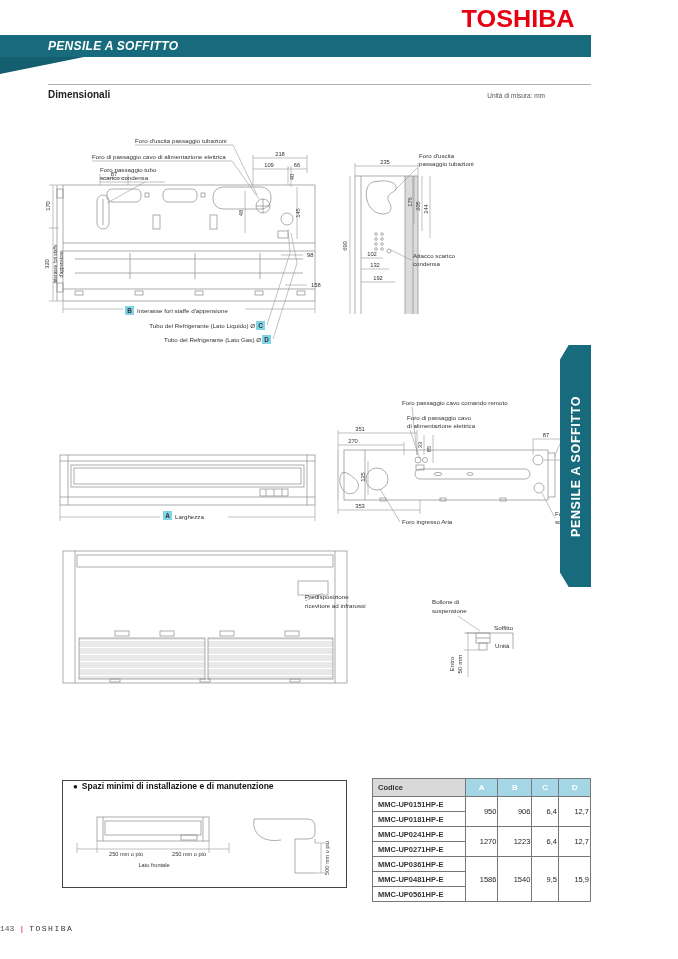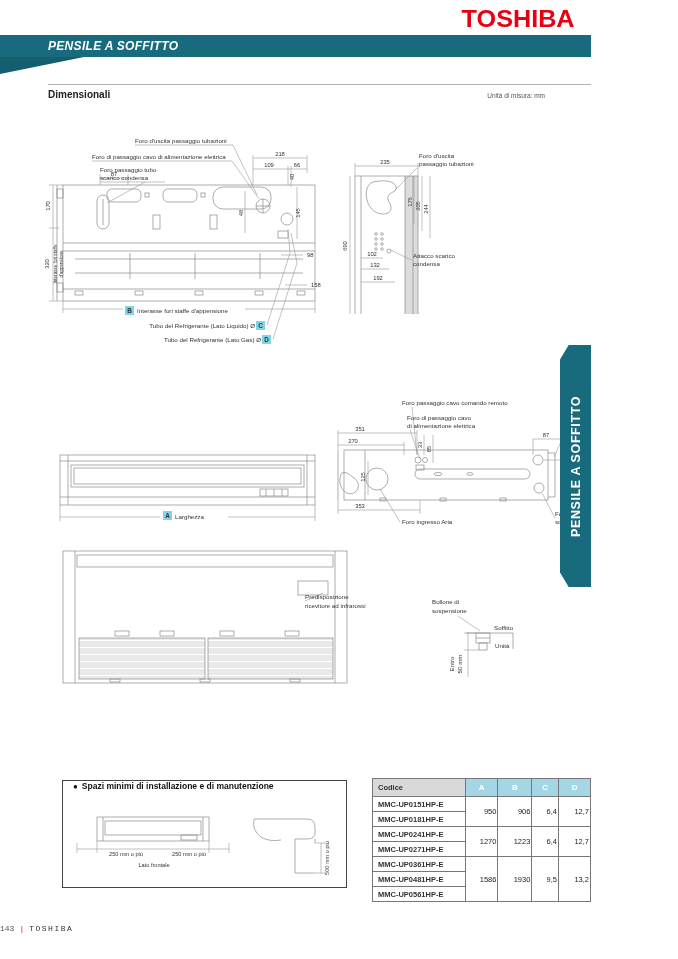--- a/index.html
+++ b/index.html
@@ -426,23 +426,23 @@
       <td class="val" rowspan="2">1223</td>
       <td class="val" rowspan="2">6,4</td>
       <td class="val" rowspan="2">12,7</td>
     </tr>
     <tr>
       <td class="code">MMC-UP0271HP-E</td>
     </tr>
     <tr>
       <td class="code">MMC-UP0361HP-E</td>
       <td class="val" rowspan="3">1586</td>
-      <td class="val" rowspan="3">1930</td>
+      <td class="val" rowspan="3">1540</td>
       <td class="val" rowspan="3">9,5</td>
-      <td class="val" rowspan="3">13,2</td>
+      <td class="val" rowspan="3">15,9</td>
     </tr>
     <tr>
       <td class="code">MMC-UP0481HP-E</td>
     </tr>
     <tr>
       <td class="code">MMC-UP0561HP-E</td>
     </tr>
   </tbody>
     </table>
 

